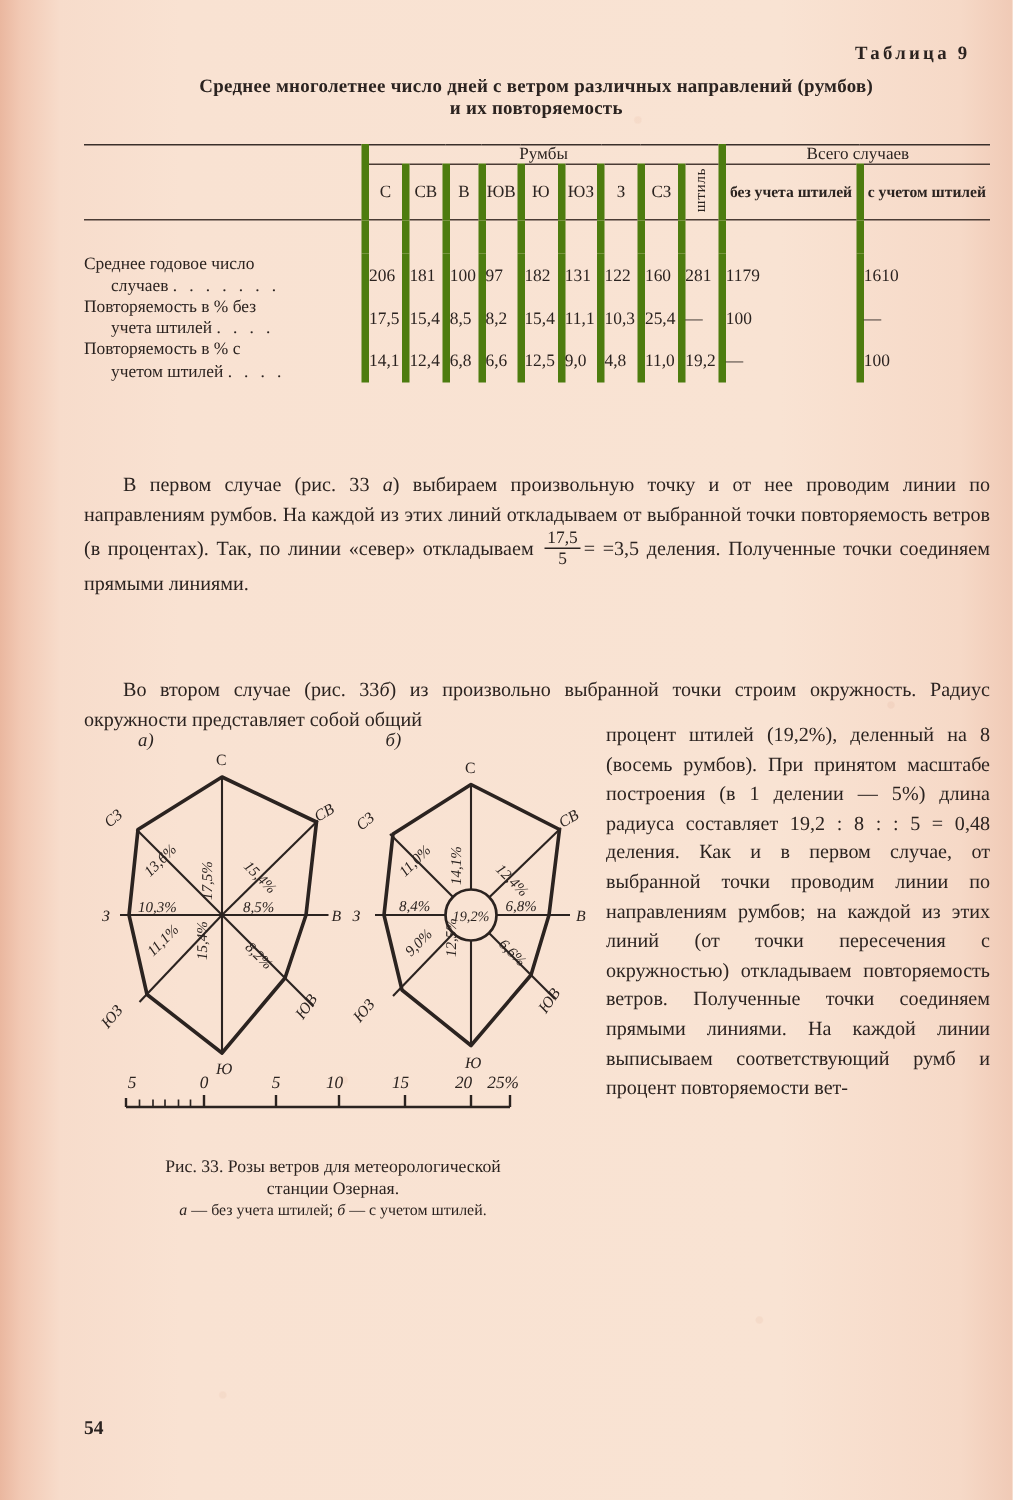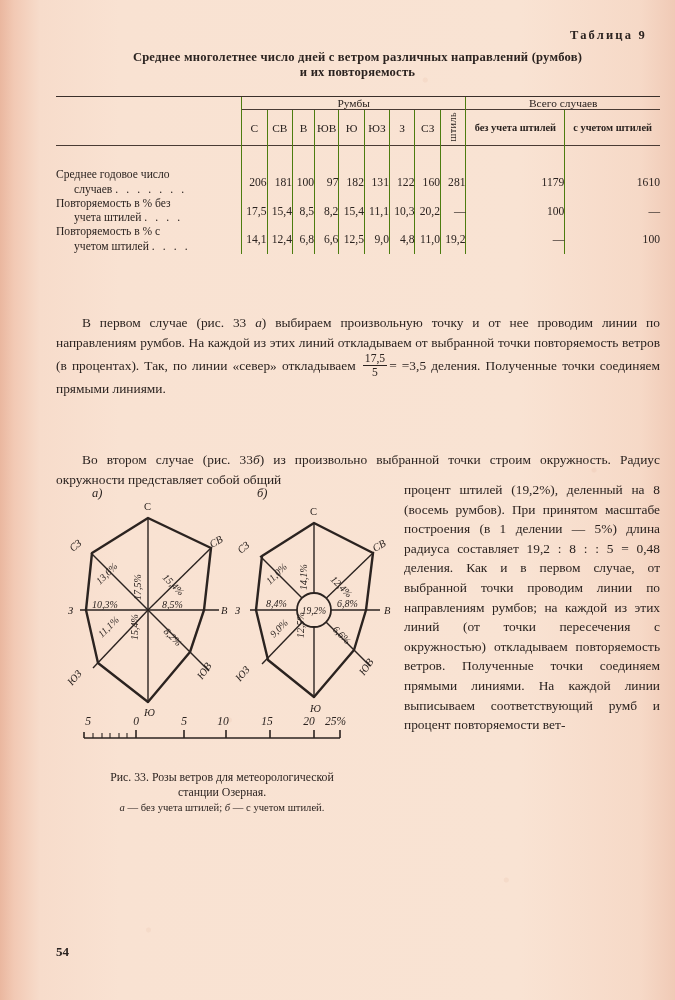--- a/index.html
+++ b/index.html
@@ -46,23 +46,23 @@
   table.wind{
     position:absolute;left:56px;top:96px;width:604px;
     border-collapse:collapse;font-size:11.4px;
   }
   table.wind td,table.wind th{
     padding:0;font-weight:normal;vertical-align:middle;
     font-family:"Liberation Serif", serif;
   }
   .rule-top{border-top:1.6px solid #3a2f2a;}
   .rule-thin{border-top:1px solid #4a3b34;}
-  .vl{border-left:1px solid #4d7c0f;}
+  .vl{border-left:5px solid #4d7c0f;}
   .labcol{width:185px;text-align:left;padding-left:2px;font-size:11.6px;line-height:14.2px;}
-  .dcell{text-align:right;font-size:11.6px;}
+  .dcell{text-align:left;font-size:11.6px;}
   .hcell{text-align:center;font-size:11.4px;padding:4px 0 5px;}
   .grp{text-align:center;font-size:11.4px;padding:3px 0 3px;}
   .vert{
     writing-mode:vertical-rl;transform:rotate(180deg);
     font-size:10.2px;letter-spacing:.4px;line-height:1;
     display:inline-block;padding:2px 0;
   }
   .sub2{font-size:10.4px;line-height:11.6px;font-weight:bold;}
   .rowspace td{height:22px;}
   .lab-ind{padding-left:18px;display:block;}
@@ -185,21 +185,21 @@
         <span>Повторяемость в  %  без</span>
         <span class="lab-ind"><span>учета штилей</span> <span class="dots">. . . .</span></span>
       </td>
       <td class="dcell vl">17,5</td>
       <td class="dcell vl">15,4</td>
       <td class="dcell vl">8,5</td>
       <td class="dcell vl">8,2</td>
       <td class="dcell vl">15,4</td>
       <td class="dcell vl">11,1</td>
       <td class="dcell vl">10,3</td>
-      <td class="dcell vl">20,2</td>
+      <td class="dcell vl">25,4</td>
       <td class="dcell vl">—</td>
       <td class="dcell vl">100</td>
       <td class="dcell vl">—</td>
     </tr>
 
     <tr>
       <td class="labcol">
         <span>Повторяемость в % с</span>
         <span class="lab-ind"><span>учетом штилей</span> <span class="dots">. . . .</span></span>
       </td>

